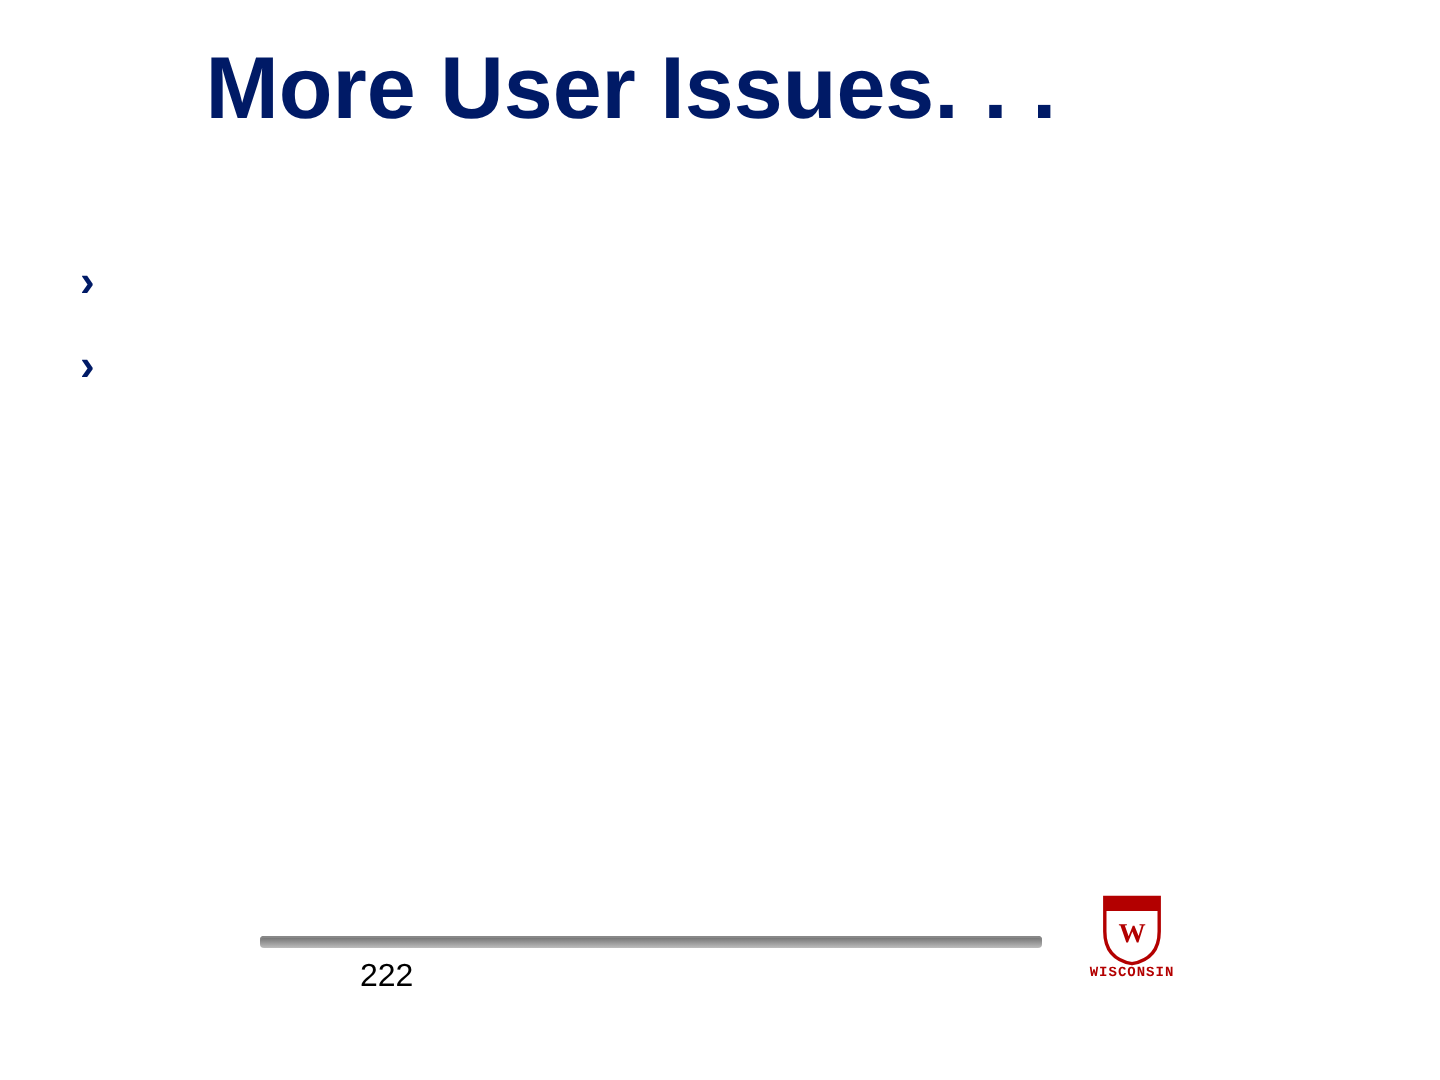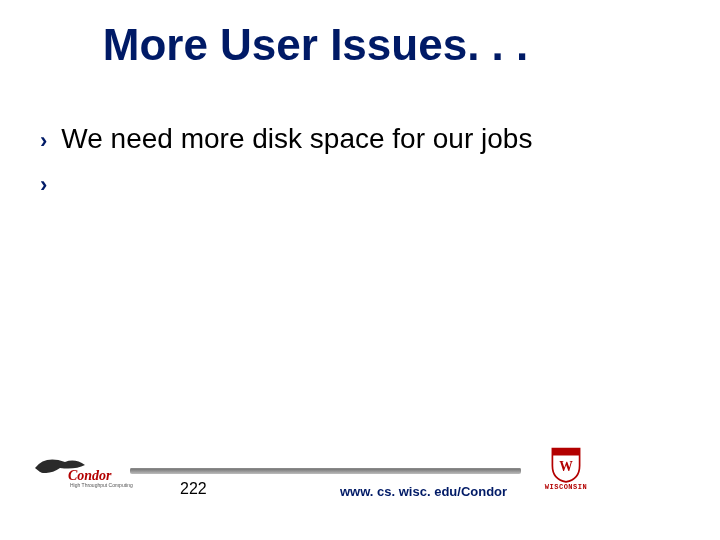--- a/index.html
+++ b/index.html
@@ -113,42 +113,32 @@
 </head>
 <body>
 
 <div class="slide">
 
   <div class="title">More User Issues. . .</div>
 
   <div class="bullets">
     <div class="bullet">
       <span class="chev">›</span>
-      <span>We need more disk space for our jobs</span>
     </div>
     <div class="bullet">
       <span class="chev">›</span>
     </div>
   </div>
 
   <div class="footer">
     <div class="rule"></div>
 
-    <div class="condor-logo">
-      <svg viewBox="0 0 110 40" width="110" height="40">
-        <path d="M5 18 Q15 5 35 12 Q45 8 55 15 Q45 20 30 18 Q20 25 10 22 Z" fill="#2a2a2a"></path>
-        <ellipse cx="14" cy="20" rx="4" ry="3" fill="#2a2a2a"></ellipse>
-        <text x="38" y="30" font-family="Georgia, serif" font-size="14" font-style="italic" fill="#b30000" font-weight="bold">Condor</text>
-        <text x="40" y="37" font-family="Arial" font-size="5" fill="#555">High Throughput Computing</text>
-      </svg>
-    </div>
 
     <div class="pagenum">222</div>
 
-    <div class="url">www. cs. wisc. edu/Condor</div>
 
     <div class="wisc-logo">
       <svg class="wisc-shield" viewBox="0 0 40 44" width="34" height="38">
         <path d="M4 4 H36 V24 Q36 40 20 43 Q4 40 4 24 Z" fill="#ffffff" stroke="#b30000" stroke-width="2"></path>
         <path d="M4 4 H36 V12 H4 Z" fill="#b30000"></path>
         <text x="20" y="30" text-anchor="middle" font-family="Georgia, serif" font-size="16" font-weight="bold" fill="#b30000">W</text>
       </svg>
       <div class="wisc-text">WISCONSIN</div>
     </div>
   </div>

